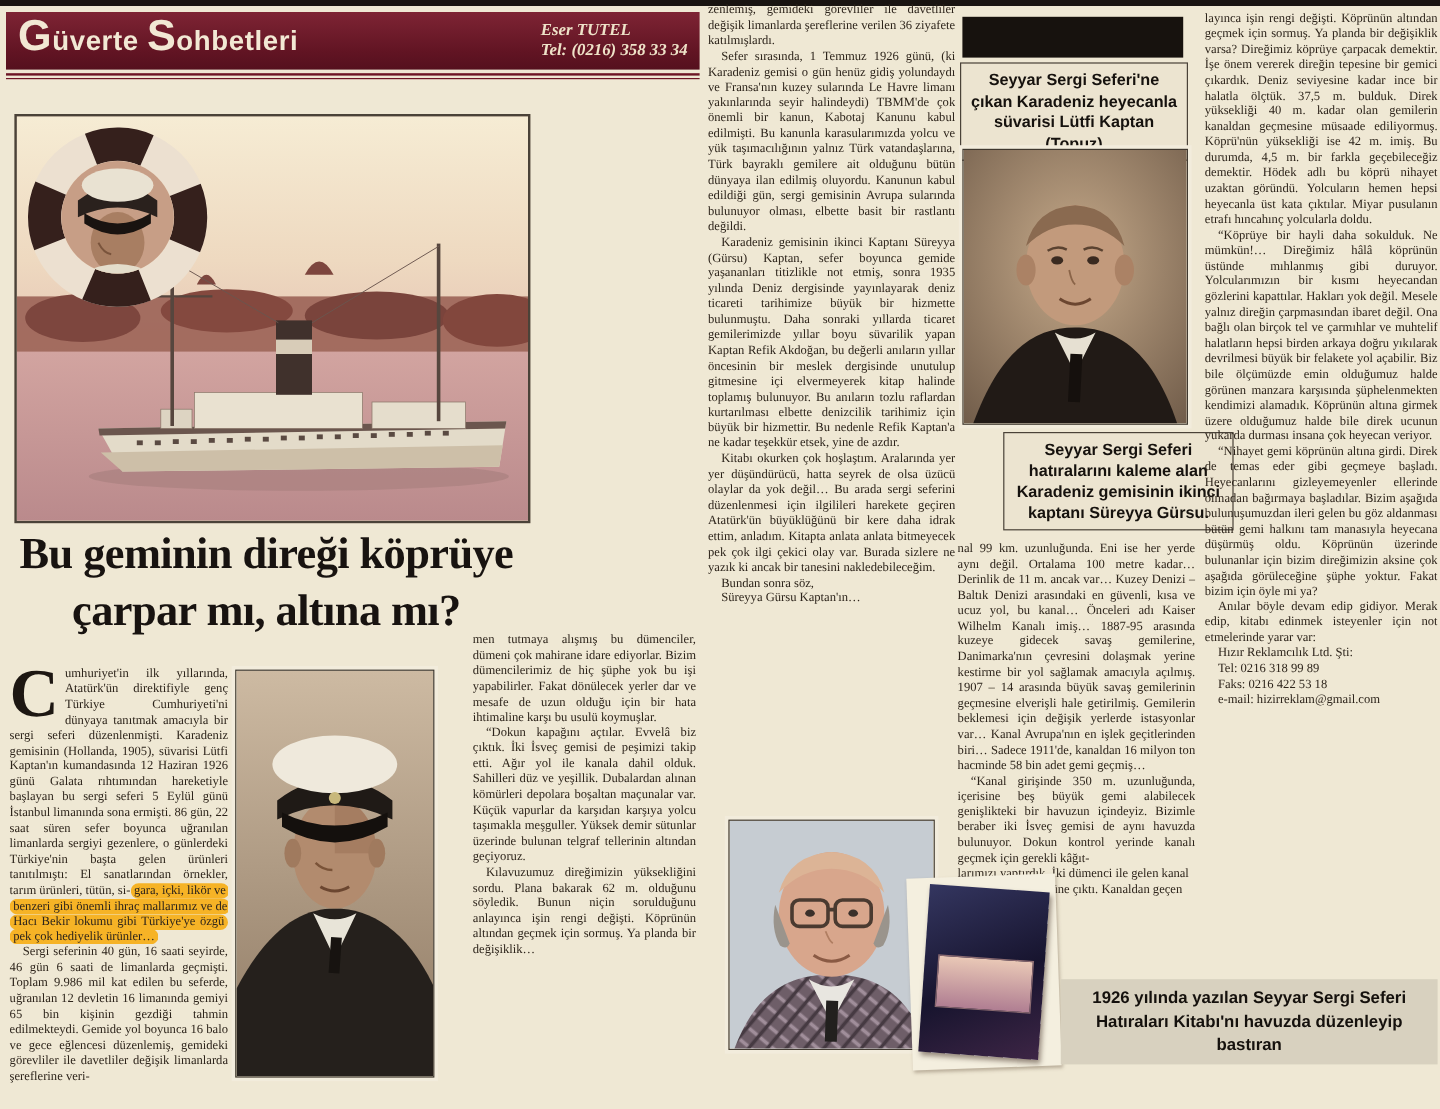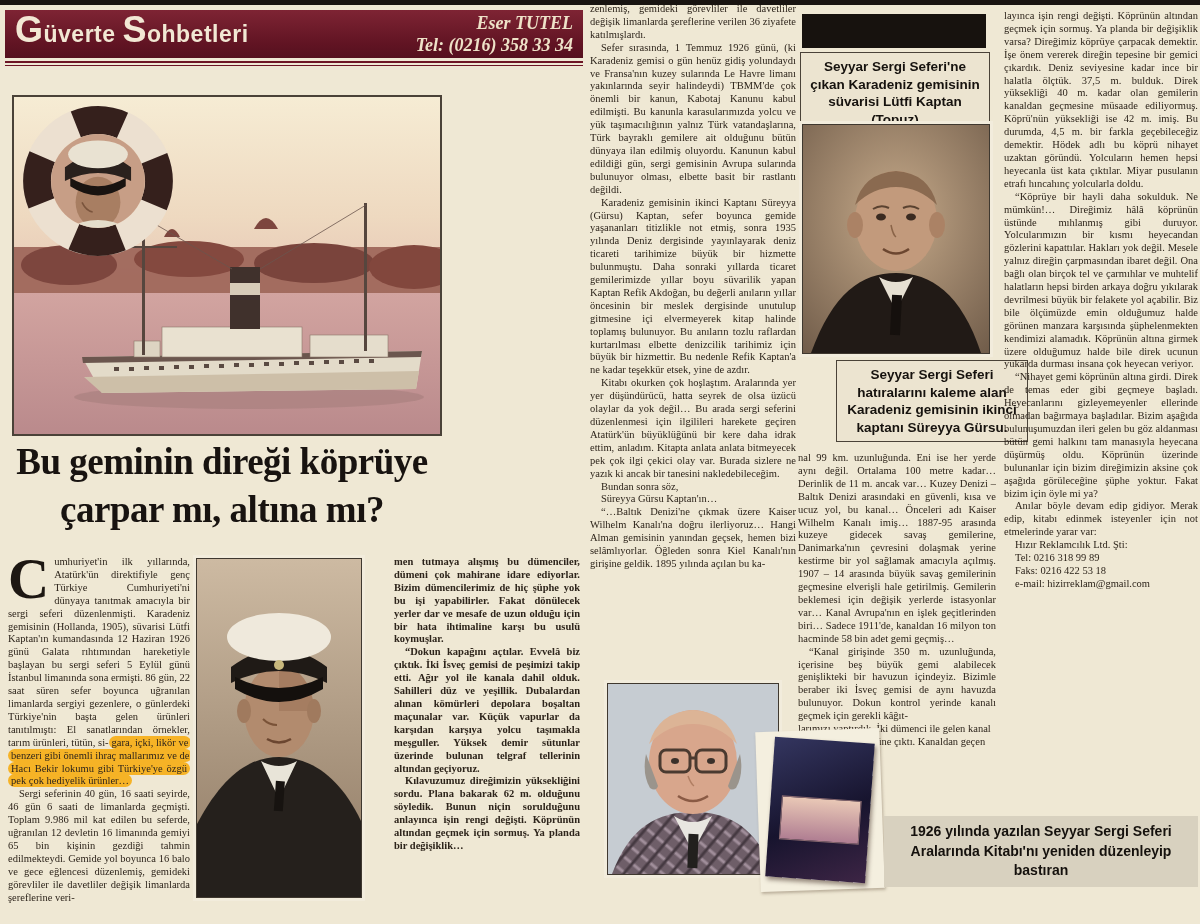--- a/index.html
+++ b/index.html
@@ -12,41 +12,41 @@
   .band{left:5px;top:10px;width:578px;height:48px;
         background:linear-gradient(#7e2434,#611423 70%,#55101e);
         display:flex;align-items:center;justify-content:space-between;
         padding:0 10px;box-sizing:border-box;}
   .band-underline{left:5px;top:61px;width:578px;height:5px;
         border-top:2px solid #6d1626;border-bottom:1px solid #6d1626;box-sizing:border-box;}
   .mast-title{color:#f2e8d4;font-family:"Liberation Sans",sans-serif;font-weight:bold;
         font-size:23px;letter-spacing:.5px;white-space:nowrap;}
   .mast-title .bigcap{font-size:36px;line-height:0;}
   .mast-contact{color:#eee2c8;font-family:"Liberation Serif",serif;font-style:italic;
-        font-weight:bold;font-size:18px;line-height:1.25;text-align:right;}
+        font-weight:bold;font-size:14px;line-height:1.25;text-align:left;}
   
   .ship-photo{left:12px;top:95px;width:426px;height:337px;border:2px solid #4a4238;
         background:#e8d6c0;overflow:hidden;}
   .ship-caption{right:6px;top:6px;text-align:center;font-family:"Liberation Sans",sans-serif;
         font-weight:bold;font-size:15px;line-height:1.25;color:#35302a;}
   .life-ring{left:4px;top:4px;width:160px;height:160px;}
   
   .headline{left:6px;top:438px;width:432px;height:112px;text-align:center;
         font-family:"Liberation Serif",serif;font-weight:bold;font-size:37px;
         line-height:1.3;color:#181310;letter-spacing:-0.5px;}
   
   .col{font-size:10.5px;line-height:12.9px;color:#2d241b;text-align:justify;overflow:hidden;}
   .col p{margin:0;text-indent:11px;}
   .col p.noind{text-indent:0;}
   .dropcap{float:left;font-size:57px;line-height:46px;height:46px;padding-right:5px;
         font-weight:bold;color:#1d1712;}
   .hl{background:#f6b326;border-radius:9px;padding:1px 3px;
         -webkit-box-decoration-break:clone;box-decoration-break:clone;}
   .col1{left:8px;top:556px;width:182px;height:368px;}
-  .col2{left:394px;top:556px;width:186px;height:368px;font-weight:bold;}
+  .col2{left:394px;top:528px;width:186px;height:368px;}
   .col3{left:590px;top:3px;width:206px;height:670px;}
   .col4-text{left:798px;top:452px;width:198px;height:310px;}
   .col5{left:1004px;top:10px;width:194px;height:800px;}
   .wrap-ind{margin-left:98px;text-align:left;}
   .contact-line{text-indent:0;}
   
   .photoframe{border:1px solid #3f382f;box-shadow:0 0 0 3px #f2ecdc;}
   .portrait1{left:196px;top:558px;width:164px;height:338px;overflow:hidden;}
   .black-bar{left:802px;top:14px;width:184px;height:34px;background:#17120e;}
   .capbox{font-family:"Liberation Sans",sans-serif;font-weight:bold;font-size:13.5px;
@@ -206,25 +206,24 @@
   <p>Kılavuzumuz direğimizin yüksekliğini sordu. Plana bakarak 62 m. olduğunu söyledik. Bunun niçin sorulduğunu anlayınca işin rengi değişti. Köprünün altından geçmek için sormuş. Ya planda bir değişiklik…</p>
 </div>
 
 <div class="abs col col3">
   <p class="noind">zenlemiş, gemideki görevliler ile davetliler değişik limanlarda şereflerine verilen 36 ziyafete katılmışlardı.</p>
   <p>Sefer sırasında, 1 Temmuz 1926 günü, (ki Karadeniz gemisi o gün henüz gidiş yolundaydı ve Fransa'nın kuzey sularında Le Havre limanı yakınlarında seyir halindeydi) TBMM'de çok önemli bir kanun, Kabotaj Kanunu kabul edilmişti. Bu kanunla karasularımızda yolcu ve yük taşımacılığının yalnız Türk vatandaşlarına, Türk bayraklı gemilere ait olduğunu bütün dünyaya ilan edilmiş oluyordu. Kanunun kabul edildiği gün, sergi gemisinin Avrupa sularında bulunuyor olması, elbette basit bir rastlantı değildi.</p>
   <p>Karadeniz gemisinin ikinci Kaptanı Süreyya (Gürsu) Kaptan, sefer boyunca gemide yaşananları titizlikle not etmiş, sonra 1935 yılında Deniz dergisinde yayınlayarak deniz ticareti tarihimize büyük bir hizmette bulunmuştu. Daha sonraki yıllarda ticaret gemilerimizde yıllar boyu süvarilik yapan Kaptan Refik Akdoğan, bu değerli anıların yıllar öncesinin bir meslek dergisinde unutulup gitmesine içi elvermeyerek kitap halinde toplamış bulunuyor. Bu anıların tozlu raflardan kurtarılması elbette denizcilik tarihimiz için büyük bir hizmettir. Bu nedenle Refik Kaptan'a ne kadar teşekkür etsek, yine de azdır.</p>
   <p>Kitabı okurken çok hoşlaştım. Aralarında yer yer düşündürücü, hatta seyrek de olsa üzücü olaylar da yok değil… Bu arada sergi seferini düzenlenmesi için ilgilileri harekete geçiren Atatürk'ün büyüklüğünü bir kere daha idrak ettim, anladım. Kitapta anlata anlata bitmeyecek pek çok ilgi çekici olay var. Burada sizlere ne yazık ki ancak bir tanesini nakledebileceğim.</p>
   <p>Bundan sonra söz,</p>
   <p>Süreyya Gürsu Kaptan'ın…</p>
-  <p>“…Baltık Denizi'ne çıkmak üzere Kaiser Wilhelm Kanalı'na doğru ilerliyoruz… Hangi Alman gemisinin yanından geçsek, hemen bizi selâmlıyorlar. Öğleden sonra Kiel Kanalı'nın girişine geldik. 1895 yılında açılan bu ka-</p>
 </div>
 
 <div class="abs black-bar"></div>
-<div class="abs capbox cap1">Seyyar Sergi Seferi'ne çıkan Karadeniz gemisinin süvarisi Lütfi Kaptan (Topuz)</div>
+<div class="abs capbox cap1">Seyyar Sergi Seferi'ne çıkan Karadeniz heyecanla süvarisi Lütfi Kaptan (Topuz)</div>
 
 <div class="abs portrait2 photoframe">
   <svg width="186" height="228" viewBox="0 0 186 228">
     <defs>
       <radialGradient id="pbg2" cx="0.5" cy="0.4" r="0.8">
         <stop offset="0" stop-color="#c6aa8a"></stop>
           <stop offset="1" stop-color="#6e5a48"></stop>
       </radialGradient>
     </defs>
     <rect width="186" height="228" fill="url(#pbg2)"></rect>
@@ -290,14 +289,14 @@
   <p>“Nihayet gemi köprünün altına girdi. Direk de temas eder gibi geçmeye başladı. Heyecanlarını gizleyemeyenler ellerinde olmadan bağırmaya başladılar. Bizim aşağıda bulunuşumuzdan ileri gelen bu göz aldanması bütün gemi halkını tam manasıyla heyecana düşürmüş oldu. Köprünün üzerinde bulunanlar için bizim direğimizin aksine çok aşağıda görüleceğine şüphe yoktur. Fakat bizim için öyle mi ya?</p>
   <p>Anılar böyle devam edip gidiyor. Merak edip, kitabı edinmek isteyenler için not etmelerinde yarar var:</p>
   <p class="contact-line">Hızır Reklamcılık Ltd. Şti:</p>
   <p class="contact-line">Tel: 0216 318 99 89</p>
   <p class="contact-line">Faks: 0216 422 53 18</p>
   <p class="contact-line">e-mail: hizirreklam@gmail.com</p>
 </div>
 
 <div class="abs bottom-caption">
   <div>1926 yılında yazılan Seyyar Sergi Seferi</div>
-  <div>Aralarında Kitabı'nı yeniden düzenleyip bastıran</div>
+  <div>Hatıraları Kitabı'nı havuzda düzenleyip bastıran</div>
 </div>
 
 </body></html>

